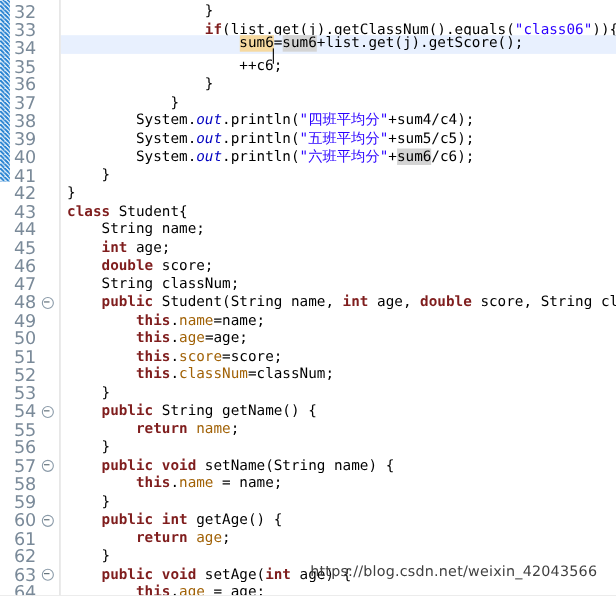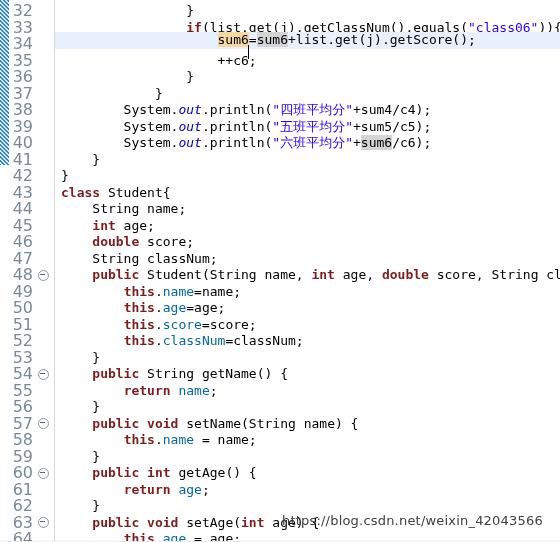--- a/index.html
+++ b/index.html
@@ -77,21 +77,21 @@
     font-size:13px;
     color:#000000;
     font-family:"DejaVu Sans Mono","Liberation Mono",monospace;
   }
   .row.cur{ background:#e8f0fe; }
   .row .txt{ padding-left:6px; display:inline-block; }
 
   
   .kw   { color:#7f1d1d; font-weight:bold; }       
   .str  { color:#2a00ff; }                          
-  .fld  { color:#0369a1; }                          
+  .fld  { color:#a16207; }                          
   .sfld { color:#0000c0; font-style:italic; }
 
   
   .occ-w{ background:#f6d9a0; }
   .occ-r{ background:#d4d4d4; }
 
   
   .caret{
     display:inline-block;width:0;position:relative;
   }

